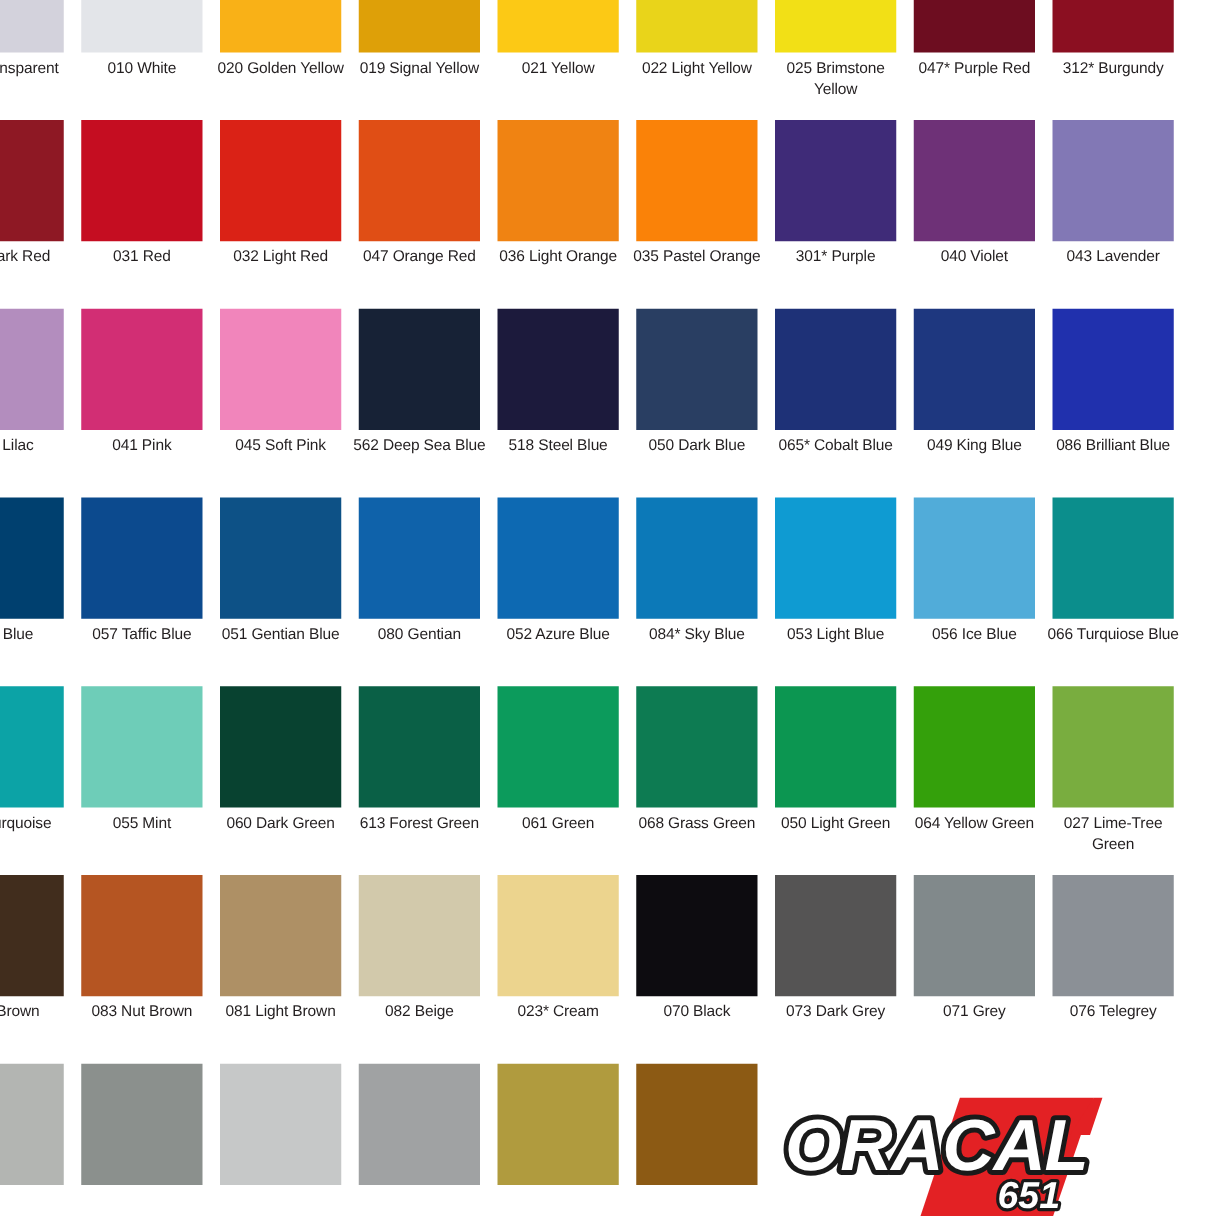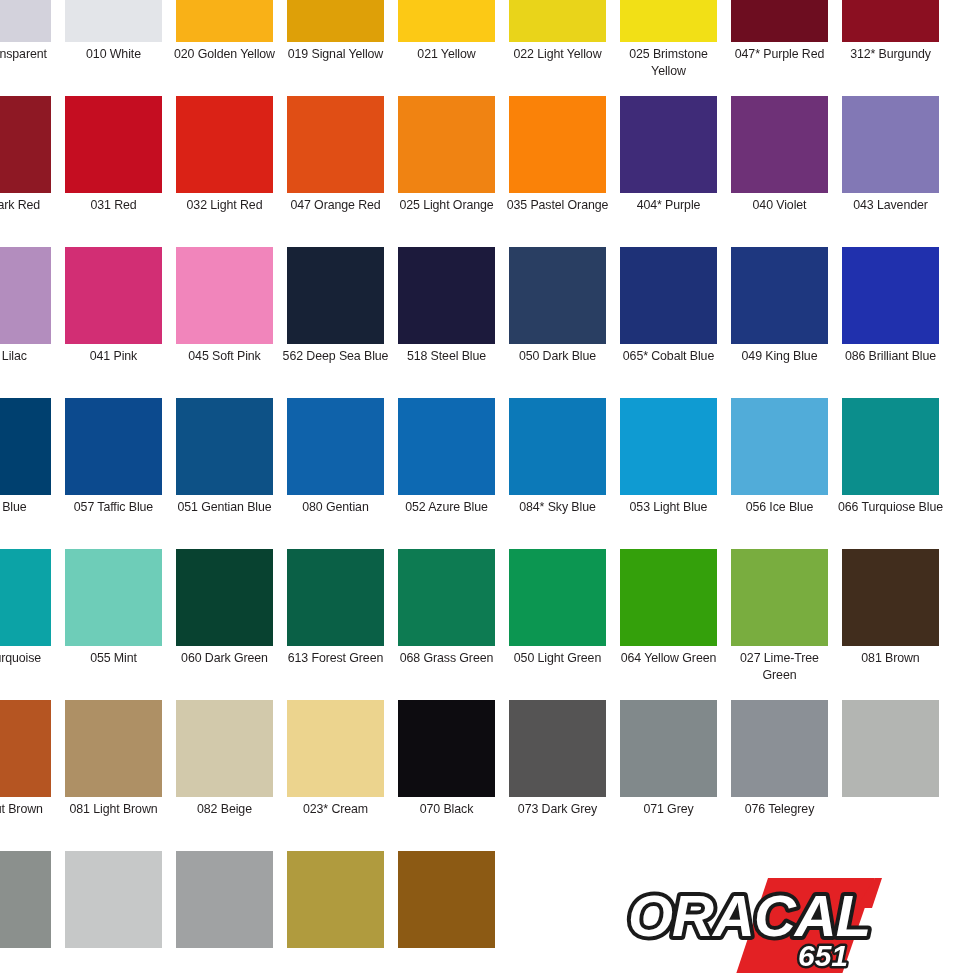--- a/index.html
+++ b/index.html
@@ -131,29 +131,29 @@
       <div class="cell">
         <div class="chip" style="background-color: rgb(218, 34, 22);"></div>
         <div class="chip-label">032 Light Red</div>
       </div>
       <div class="cell">
         <div class="chip" style="background-color: rgb(224, 78, 21);"></div>
         <div class="chip-label">047 Orange Red</div>
       </div>
       <div class="cell">
         <div class="chip" style="background-color: rgb(240, 131, 18);"></div>
-        <div class="chip-label">025 Light Orange</div>
+        <div class="chip-label">036 Light Orange</div>
       </div>
       <div class="cell">
         <div class="chip" style="background-color: rgb(250, 130, 8);"></div>
         <div class="chip-label">035 Pastel Orange</div>
       </div>
       <div class="cell">
         <div class="chip" style="background-color: rgb(63, 43, 120);"></div>
-        <div class="chip-label">404* Purple</div>
+        <div class="chip-label">301* Purple</div>
       </div>
       <div class="cell">
         <div class="chip" style="background-color: rgb(110, 49, 119);"></div>
         <div class="chip-label">040 Violet</div>
       </div>
       <div class="cell">
         <div class="chip" style="background-color: rgb(130, 120, 181);"></div>
         <div class="chip-label">043 Lavender</div>
       </div>
       <div class="cell">
@@ -236,20 +236,24 @@
         <div class="chip" style="background-color: rgb(110, 205, 184);"></div>
         <div class="chip-label">055 Mint</div>
       </div>
       <div class="cell">
         <div class="chip" style="background-color: rgb(8, 66, 48);"></div>
         <div class="chip-label">060 Dark Green</div>
       </div>
       <div class="cell">
         <div class="chip" style="background-color: rgb(10, 96, 70);"></div>
         <div class="chip-label">613 Forest Green</div>
+      </div>
+      <div class="cell">
+        <div class="chip" style="background-color: rgb(12, 155, 92);"></div>
+        <div class="chip-label">061 Green</div>
       </div>
       <div class="cell">
         <div class="chip" style="background-color: rgb(13, 123, 82);"></div>
         <div class="chip-label">068 Grass Green</div>
       </div>
       <div class="cell">
         <div class="chip" style="background-color: rgb(12, 150, 81);"></div>
         <div class="chip-label">050 Light Green</div>
       </div>
       <div class="cell">

